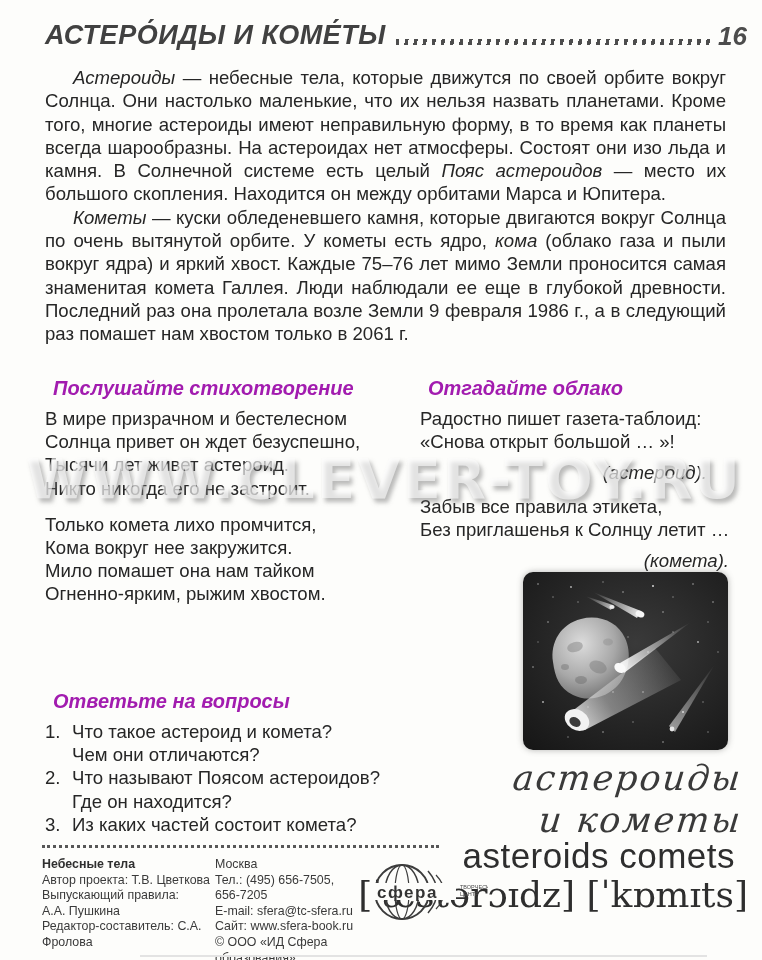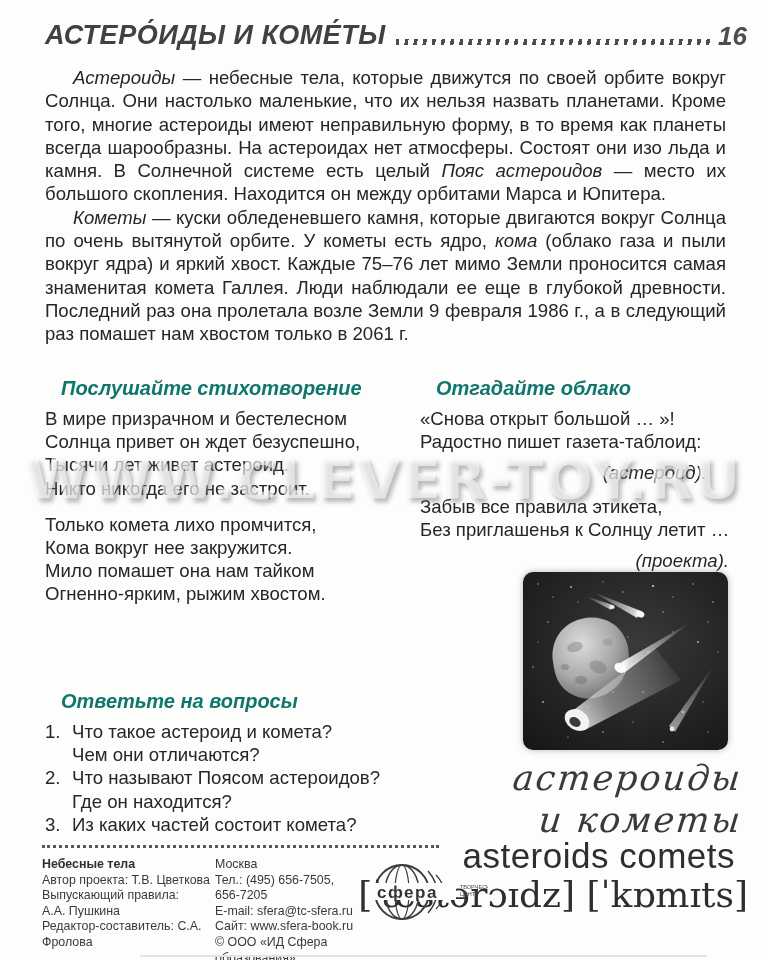--- a/index.html
+++ b/index.html
@@ -23,21 +23,21 @@
 
   
   .intro {
     position:absolute; left:45px; top:66px; width:681px;
     font-size:18.6px; line-height:23.3px; text-align:justify; color:#262626;
   }
   .intro p { margin:0; text-indent:28px; }
   .em { font-style:italic; }
 
   
-  .sec-head { font-style:italic; font-weight:bold; font-size:20px; color:#0f766e; margin:0 0 8px 16px; line-height:1.1; }
+  .sec-head { font-style:italic; font-weight:bold; font-size:20px; color:#a21caf; margin:0 0 8px 8px; line-height:1.1; }
   .col-left  { position:absolute; left:45px;  top:377px; width:362px; }
   .col-right { position:absolute; left:420px; top:377px; width:327px; }
   .vline { font-size:18.6px; line-height:23.2px; color:#262626; }
   .stanza1 { margin-bottom:13px; }
   .answer { font-style:italic; text-align:right; font-size:18.6px; line-height:23.2px; color:#262626; margin:8px 18px 10px 0; }
   .answer.a1 { padding-right:22px; }
   .riddle2 { margin-top:4px; }
 
   
   .questions { position:absolute; left:45px; top:690px; width:385px; }
@@ -117,28 +117,28 @@
       <div class="vline">Только комета лихо промчится,</div>
       <div class="vline">Кома вокруг нее закружится.</div>
       <div class="vline">Мило помашет она нам тайком</div>
       <div class="vline">Огненно-ярким, рыжим хвостом.</div>
     </div>
   </div>
 
   <div class="col-right">
     <h3 class="sec-head">Отгадайте облако</h3>
     <div>
+      <div class="vline">Радостно пишет газета-таблоид:</div>
       <div class="vline">«Снова открыт большой … »!</div>
-      <div class="vline">Радостно пишет газета-таблоид:</div>
       <div class="answer a1">(астероид).</div>
     </div>
     <div class="riddle2">
       <div class="vline">Забыв все правила этикета,</div>
       <div class="vline">Без приглашенья к Солнцу летит …</div>
-      <div class="answer">(проекта).</div>
+      <div class="answer">(комета).</div>
     </div>
   </div>
 
   <div class="questions">
     <h3 class="sec-head">Ответьте на вопросы</h3>
     <div class="q-item">
       <span class="q-num">1.</span>
       <span><span>Что такое астероид и комета?</span><br><span>Чем они отличаются?</span></span>
     </div>
     <div class="q-item">

